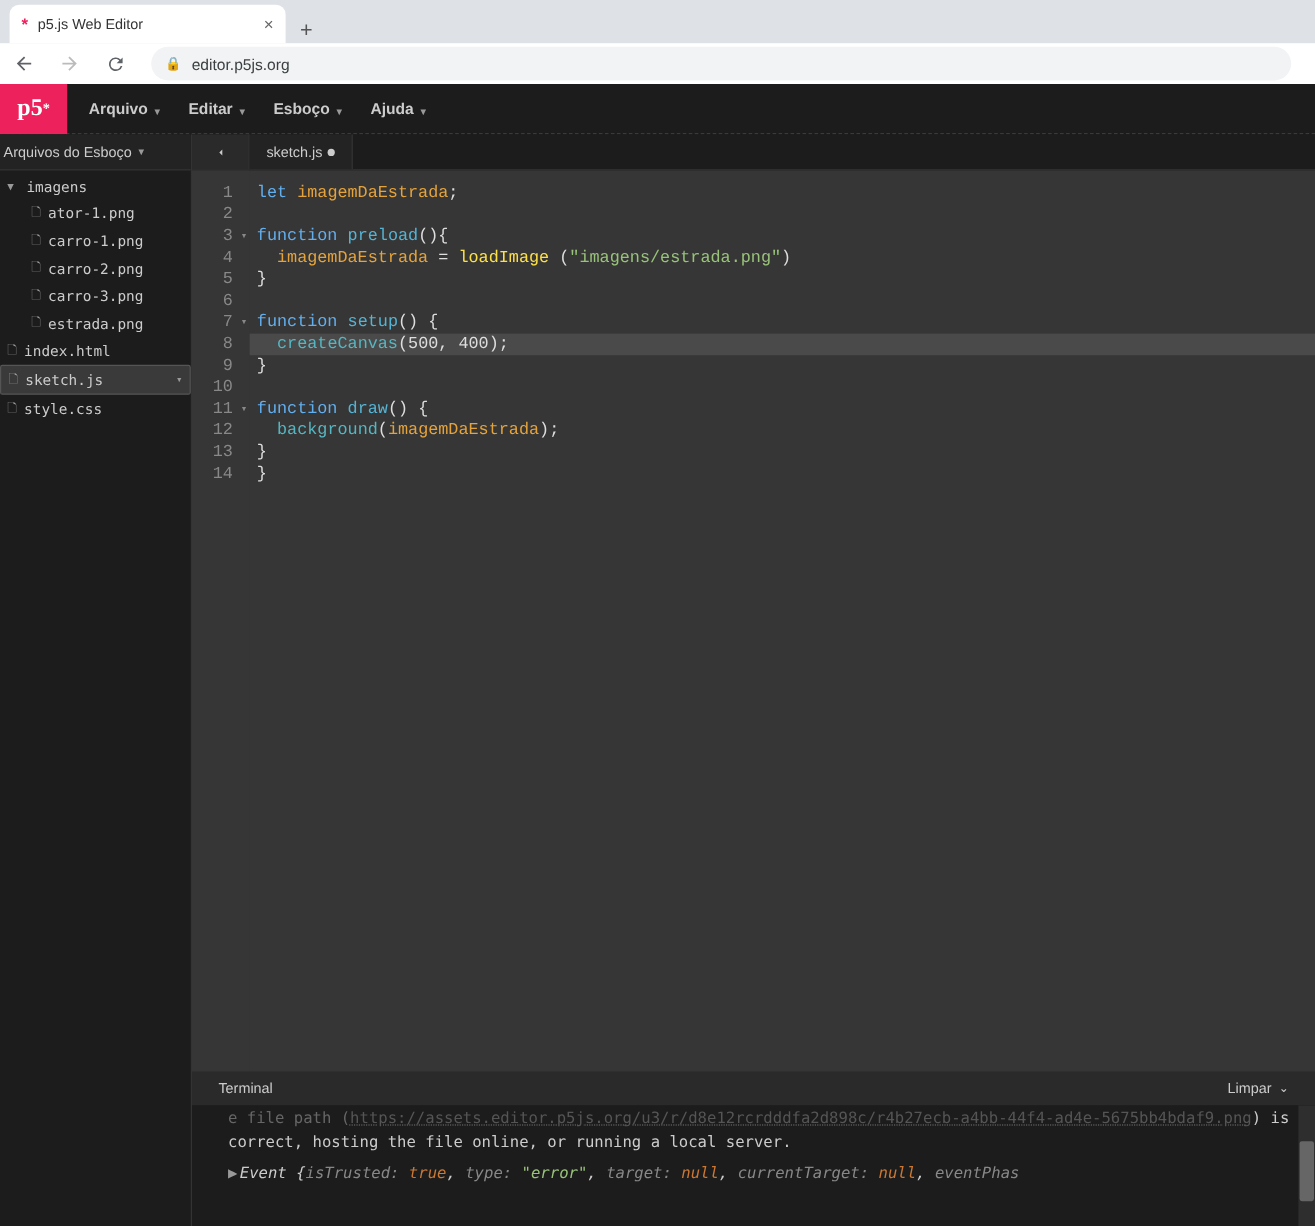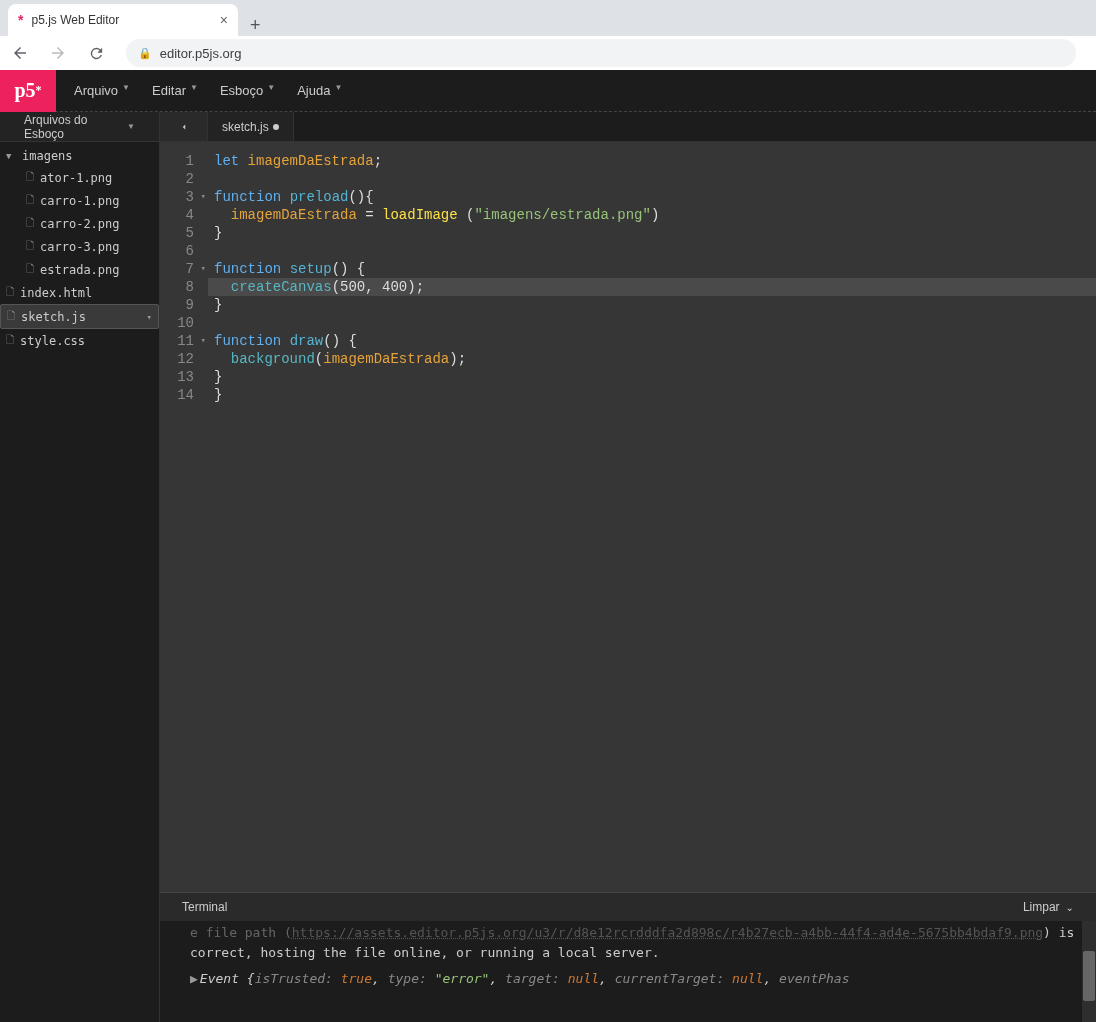--- a/index.html
+++ b/index.html
@@ -17,37 +17,37 @@
   .nav-btn.disabled { color: #bbb; }
   .url-pill { display: flex; align-items: center; background: #f1f3f4; border-radius: 14px; height: 28px; padding: 0 12px; gap: 8px; font-size: 13px; color: #3c4043; flex: 1; max-width: 950px; margin-left: 4px;}
   .lock { font-size: 11px; }
   
   
   .app { background: #1c1c1c; color: #ccc; height: calc(1022px - 70px); display: flex; flex-direction: column; }
   .menu-bar { display: flex; align-items: center; height: 42px; border-bottom: 1px dashed #444; background: #1c1c1c; }
   .logo-box { background: #ed225d; width: 56px; height: 42px; display: flex; align-items: center; justify-content: center; font-family: Georgia, serif; font-weight: bold; font-size: 20px; color: #fff; }
   .logo-box sup { font-size: 12px; }
   .menus { display: flex; gap: 22px; padding: 0 18px; font-size: 13px; }
-  .menu-item { display: flex; align-items: flex-start; gap: 4px; cursor: pointer; }
+  .menu-item { display: flex; align-items: flex-end; gap: 4px; cursor: pointer; font-weight: bold; }
   .caret { font-size: 8px; color: #999; }
   
   .toolbar { display: flex; align-items: center; height: 60px; padding: 0 18px; gap: 18px; border-bottom: 1px solid #333; }
   .btn-round { width: 44px; height: 44px; border-radius: 50%; display: flex; align-items: center; justify-content: center; cursor: pointer; }
   .btn-play { background: #ed225d; }
   .btn-stop { background: #424242; }
   .btn-play svg, .btn-stop svg { fill: #fff; }
   .check-row { display: flex; align-items: center; gap: 6px; font-size: 13px; }
   .check-row input { accent-color: #1a73e8; width: 14px; height: 14px; }
   .sketch-name { display: flex; align-items: center; gap: 6px; font-size: 13px; color: #ccc; }
   .pencil { font-size: 11px; }
 
   
   .main { display: flex; flex: 1; min-height: 0; }
   .sidebar { width: 160px; background: #1c1c1c; border-right: 1px solid #333; display: flex; flex-direction: column; }
-  .sidebar-head { height: 30px; display: flex; align-items: center; padding: 0 24px; font-size: 12px; color: #ccc; border-bottom: 1px solid #333; background: #232323; gap: 4px;}
+  .sidebar-head { height: 30px; display: flex; align-items: center; padding: 0 3px; font-size: 12px; color: #ccc; border-bottom: 1px solid #333; background: #232323; gap: 4px;}
   .file-tree { padding: 4px 0; font-size: 12px; font-family: Consolas, monospace; color: #ccc; }
   .tree-row { display: flex; align-items: center; padding: 3px 6px; gap: 6px; cursor: pointer; }
   .tree-row.indent1 { padding-left: 26px; }
   .tree-row.selected { background: #3a3a3a; border: 1px solid #555; border-radius: 2px; position: relative; }
   .tree-row.selected::after { content: "▾"; position: absolute; right: 6px; font-size: 9px; color: #999; }
   .tree-arrow { font-size: 9px; color: #999; width: 10px; }
   .file-ico { font-size: 10px; color: #999; }
   
   .editor-col { flex: 1; display: flex; flex-direction: column; min-width: 0; background: #1e1e1e; }
   .editor-tabs { height: 30px; display: flex; align-items: stretch; background: #1c1c1c; border-bottom: 1px solid #333; }

